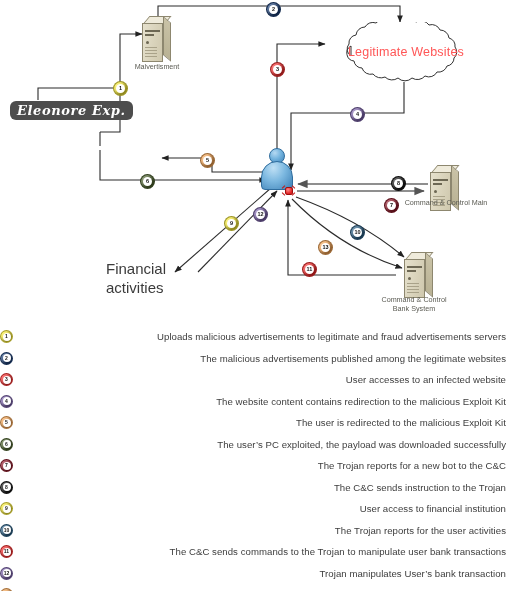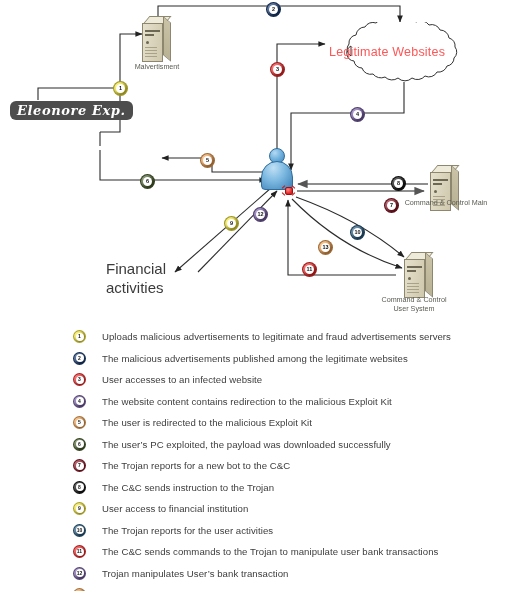--- a/index.html
+++ b/index.html
@@ -45,21 +45,21 @@
 
   .nodelabel{
     position:absolute;text-align:center;color:#5a5a52;
     font-size:7.2px;line-height:9px;white-space:nowrap;
   }
 
   
   .cloud{position:absolute;}
   .cloud .txt{
     position:absolute;left:4px;right:0;top:50%;transform:translateY(-50%);
-    color:#ff5656;font-size:12.5px;letter-spacing:.2px;
+    text-align:center;color:#ff5656;font-size:12.5px;letter-spacing:.2px;
   }
 
   
   .user{position:absolute;width:36px;height:42px;}
   .user .head{
     position:absolute;left:10px;top:0;width:16px;height:16px;border-radius:50%;
     background:radial-gradient(circle at 35% 28%,#b5d9f2 0%,#73b3de 45%,#3b7fb5 100%);
     border:1px solid #2f6d9e;box-sizing:border-box;
   }
   .user .body{
@@ -108,21 +108,21 @@
     box-sizing:border-box;
   }
   .badge span{
     width:9px;height:9px;border-radius:50%;background:#fff;color:#111;
     display:flex;align-items:center;justify-content:center;font-size:5.5px;
     line-height:1;font-weight:bold;
   }
 
   
   #legend{position:absolute;left:0;top:326px;width:506px;}
-  .lrow{display:flex;align-items:center;height:21.5px;padding-left:73px;}
+  .lrow{display:flex;align-items:center;height:21.5px;justify-content:space-between;}
   .lbadge{
     width:13px;height:13px;border-radius:50%;flex:0 0 13px;
     display:flex;align-items:center;justify-content:center;
     box-shadow:inset -2px -2px 3px rgba(0,0,0,.45), inset 2px 2px 3px rgba(255,255,255,.35);
     border:0.5px solid rgba(0,0,0,.3);box-sizing:border-box;
   }
   .lbadge span{
     width:8px;height:8px;border-radius:50%;background:#fff;color:#111;
     display:flex;align-items:center;justify-content:center;
     font-size:5px;line-height:1;font-weight:bold;
@@ -242,21 +242,21 @@
           <div class="rightface"></div>
           <div class="side"></div>
         <div class="slot s1"></div>
           <div class="slot s2"></div>
         <div class="dot"></div>
           <div class="grill"></div>
       </div>
     </div>
     <div class="nodelabel" style="left:368px;top:295px;width:92px;">
       <div>Command &amp; Control</div>
-      <div>User System</div>
+      <div>Bank System</div>
     </div>
 
     <div class="financial" style="left:106px;top:259px;">
       <div>Financial</div>
       <div>activities</div>
     </div>
 
     <div id="flow-badges">
         <div class="badge" style="left: 113px; top: 81px; background: rgb(242, 230, 58);">
           <span>1</span>

